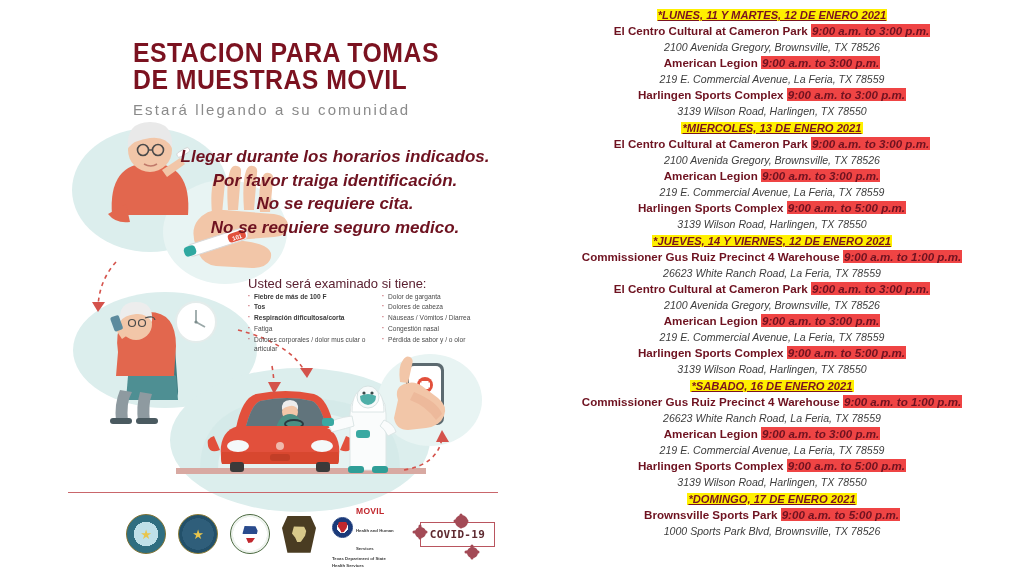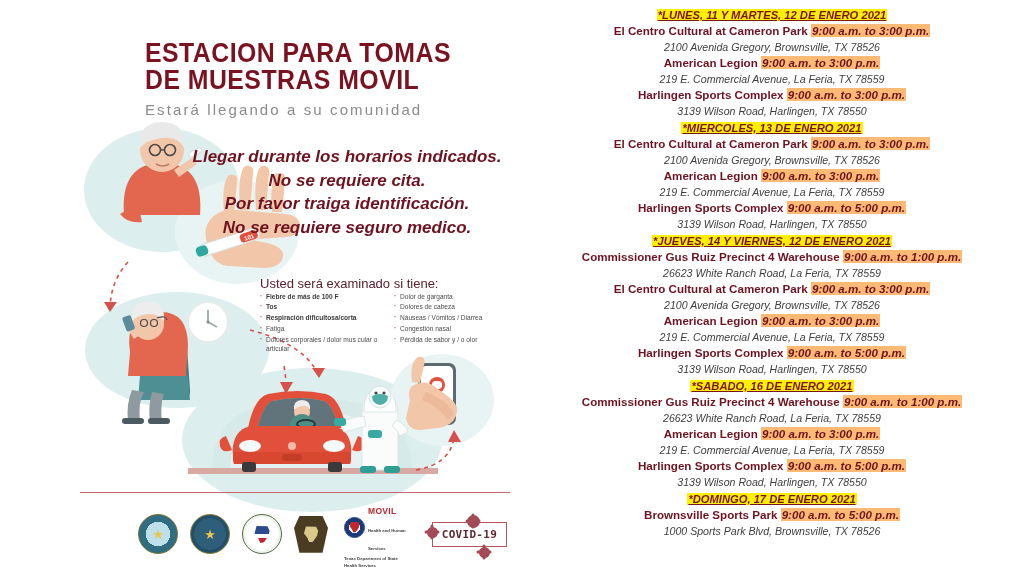--- a/index.html
+++ b/index.html
@@ -17,21 +17,21 @@
   .page {
     position: relative;
     width: 1024px;
     height: 576px;
     background: #ffffff;
   }
 
   
   .left-panel {
     position: absolute;
-    left: 12px; top: 0;
+    left: 0; top: 0;
     width: 520px; height: 576px;
     overflow: hidden;
   }
 
   .title-block {
     position: absolute;
     left: 133px;
     top: 40px;
     width: 370px;
   }
@@ -237,21 +237,21 @@
   }
   .venue-line {
     font-size: 11.6px;
     font-weight: bold;
     color: #6E1220;
     line-height: 16.5px;
     white-space: nowrap;
   }
   .venue-line .time {
     font-style: italic;
-    background: #fdba74;
+    background: #ef4444;
     padding: 0 1px;
   }
   .addr-line {
     font-size: 10.6px;
     font-style: italic;
     color: #3d3d3d;
     line-height: 15.5px;
     white-space: nowrap;
   }
 </style>
@@ -399,22 +399,22 @@
       </g>
 
       <g>
         <path d="M404 470 q34 -6 38 -32" stroke="#D4524B" stroke-width="1.6" fill="none" stroke-dasharray="4 4"></path>
         <polygon points="442,430 436,442 449,442" fill="#D4524B"></polygon>
       </g>
     </svg>
 
     <div class="instructions">
       <div>Llegar durante los horarios indicados.</div>
+      <div>Por favor traiga identificación.</div>
       <div>No se requiere cita.</div>
-      <div>Por favor traiga identificación.</div>
       <div>No se requiere seguro medico.</div>
     </div>
 
     <div class="symptoms">
       <div class="sym-title">Usted será examinado si tiene:</div>
       <div class="sym-cols">
         <div class="sym-col">
           <div class="sym-item b">Fiebre de más de 100 F</div>
           <div class="sym-item b">Tos</div>
           <div class="sym-item b">Respiración dificultosa/corta</div>

